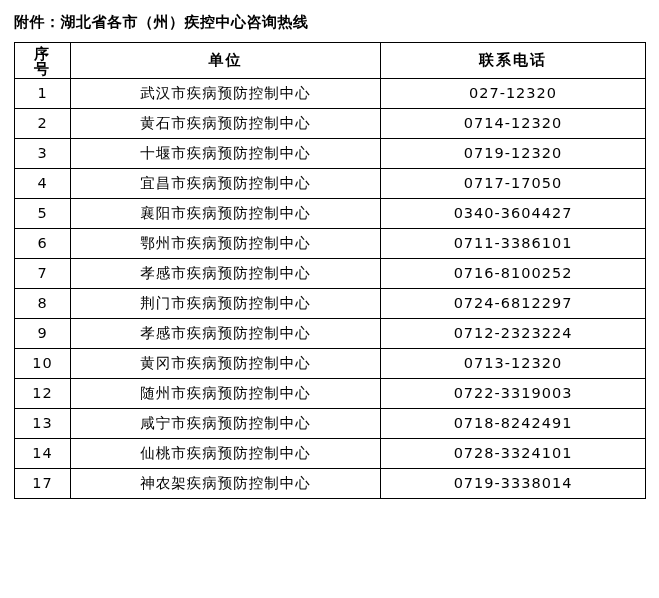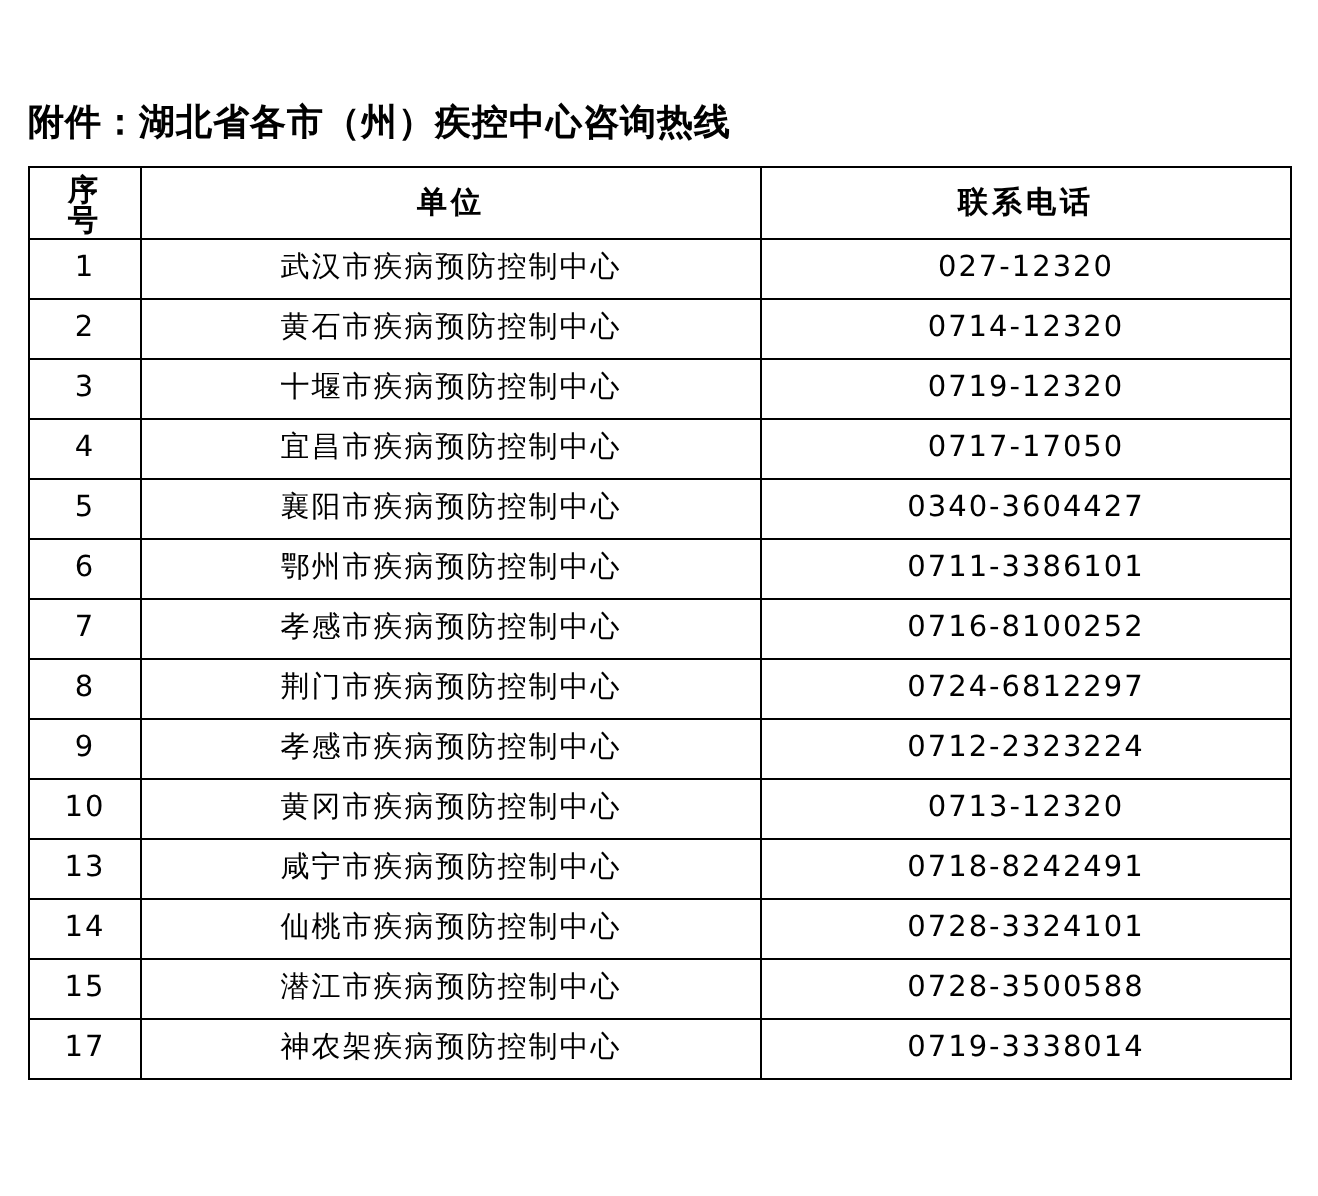--- a/index.html
+++ b/index.html
@@ -14,27 +14,26 @@
     color: #000000;
     overflow: hidden;
   }
   .page {
     width: 659px;
     height: 598px;
     position: relative;
     box-sizing: border-box;
   }
   .doc-title {
-    font-size: 18px;
+    font-size: 15px;
     font-weight: 700;
     letter-spacing: 0.5px;
     padding: 13px 0 10px 14px;
     white-space: nowrap;
     font-family: Liberation Mono, monospace;
-    margin-top: 36px;
   }
   table.hotline-table {
     border-collapse: collapse;
     margin-left: 14px;
     width: 631px;
     table-layout: fixed;
   }
   table.hotline-table td,
   table.hotline-table th {
     border: 1px solid #000000;
@@ -138,33 +137,33 @@
           <td class="num-cell">9</td>
           <td>孝感市疾病预防控制中心</td>
           <td class="phone-cell">0712-2323224</td>
         </tr>
         <tr>
           <td class="num-cell">10</td>
           <td>黄冈市疾病预防控制中心</td>
           <td class="phone-cell">0713-12320</td>
         </tr>
         <tr>
+          <td class="num-cell">12</td>
+          <td>随州市疾病预防控制中心</td>
+          <td class="phone-cell">0722-3319003</td>
+        </tr>
+        <tr>
           <td class="num-cell">13</td>
           <td>咸宁市疾病预防控制中心</td>
           <td class="phone-cell">0718-8242491</td>
         </tr>
         <tr>
           <td class="num-cell">14</td>
           <td>仙桃市疾病预防控制中心</td>
           <td class="phone-cell">0728-3324101</td>
-        </tr>
-        <tr>
-          <td class="num-cell">15</td>
-          <td>潜江市疾病预防控制中心</td>
-          <td class="phone-cell">0728-3500588</td>
         </tr>
         <tr>
           <td class="num-cell">17</td>
           <td>神农架疾病预防控制中心</td>
           <td class="phone-cell">0719-3338014</td>
         </tr>
       </tbody>
   </table>
 
 </div>

